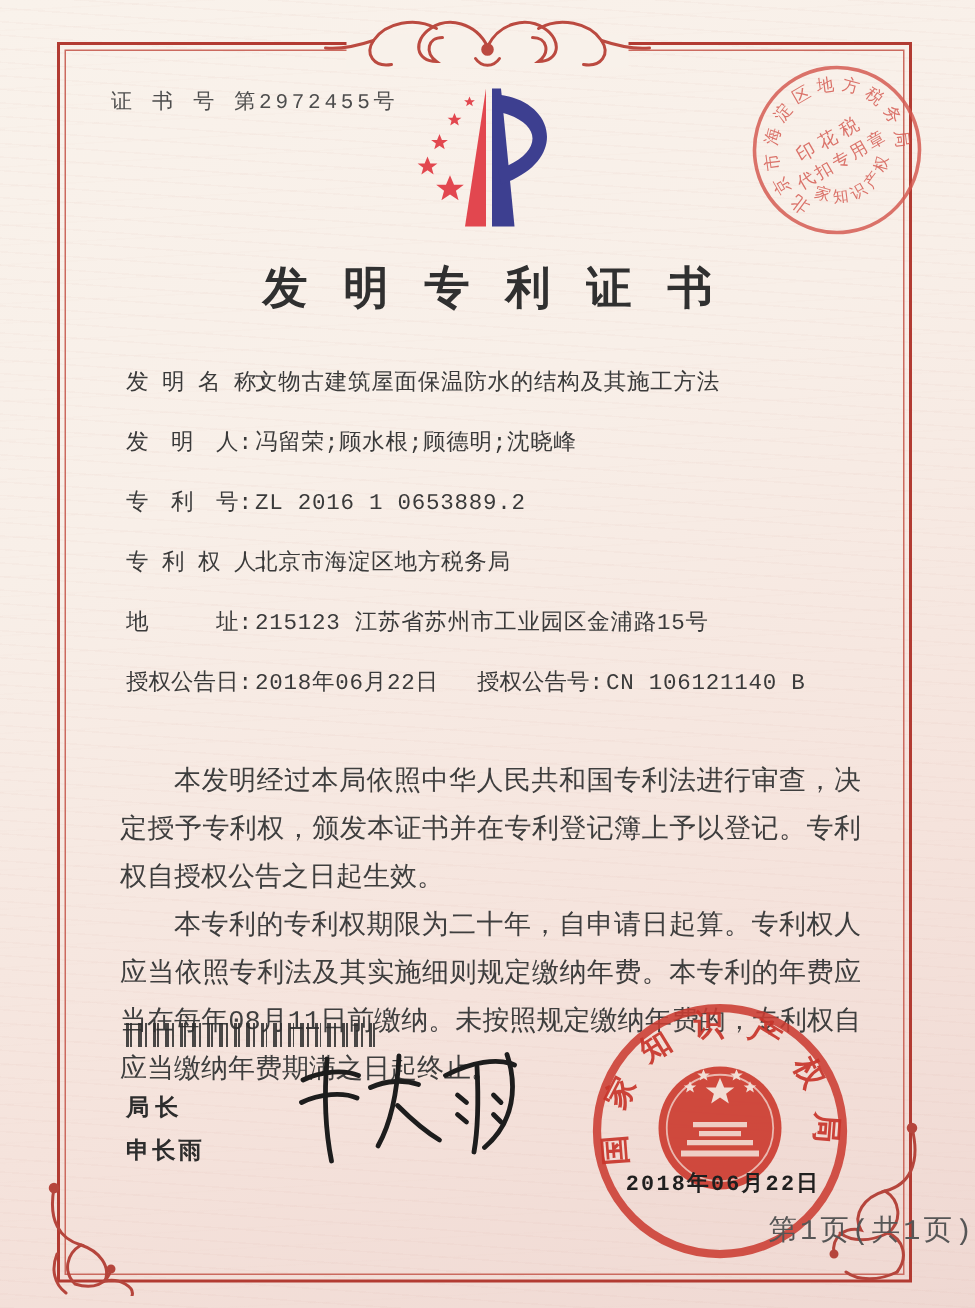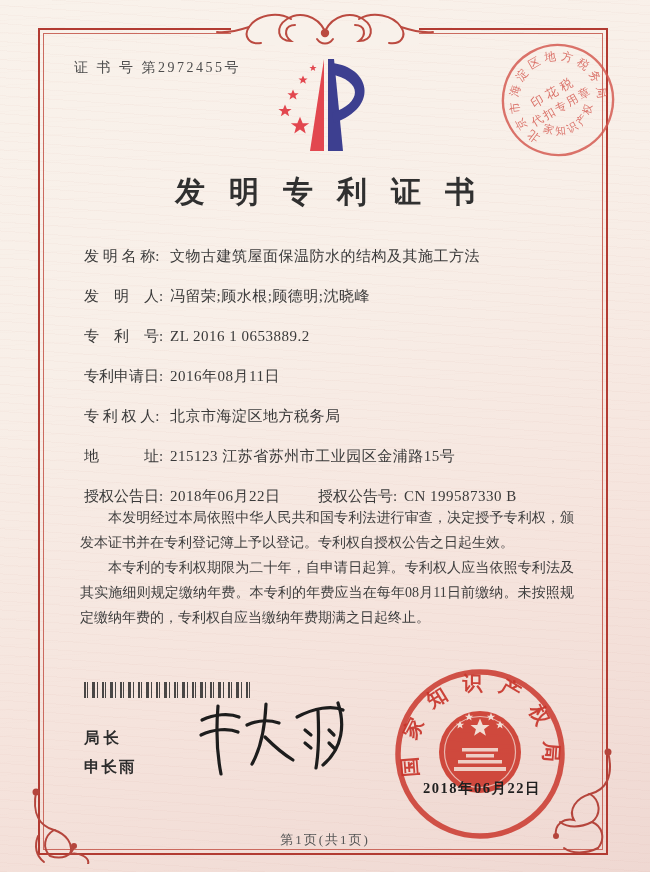--- a/index.html
+++ b/index.html
@@ -1,19 +1,19 @@
 <!DOCTYPE html>
 <html><head>
 <meta charset="utf-8">
 <style>
   html,body{margin:0;padding:0;background:#e9e2da;}
   .page{
     position:relative;width:650px;height:872px;overflow:hidden;
     background:linear-gradient(160deg,#f9f2eb 0%,#f8efe8 35%,#f5e3dc 70%,#efd8d2 100%);
-    font-family:Liberation Serif, serif;color:#3a3a3a;
+    font-family:Liberation Mono, monospace;color:#3a3a3a;
   }
   .texture{position:absolute;inset:0;pointer-events:none;
     background:
       repeating-linear-gradient(4deg, rgba(205,150,140,0.05) 0 1px, transparent 1px 9px),
       repeating-linear-gradient(-3deg, rgba(230,200,190,0.05) 0 1px, transparent 1px 13px);
   }
   .frame{position:absolute;left:38px;top:28px;right:42px;bottom:17px;border:2.5px solid #b23b32;}
   .frame-inner{position:absolute;inset:3px;border:1px solid #cb6a5f;}
   .top-ornament{position:absolute;left:50%;top:5px;transform:translateX(-50%);}
   .corner{position:absolute;}
@@ -22,38 +22,38 @@
   .cert-no{position:absolute;left:74px;top:59px;font-size:14px;letter-spacing:2.5px;color:#4d4d4d;}
   .logo{position:absolute;left:272px;top:54px;}
   .stamp{position:absolute;left:498px;top:40px;opacity:.82;}
   .title{position:absolute;left:0;right:0;top:160px;margin:12px;text-align:center;
     font-size:30px;font-weight:bold;letter-spacing:24px;text-indent:24px;color:#303030;}
   .fields{position:absolute;left:84px;top:246px;width:496px;font-size:15px;color:#3a3a3a;}
   .frow{height:20px;line-height:20px;margin-bottom:20px;white-space:nowrap;}
   .flabel{display:inline-block;width:86px;}
   .fpair{display:inline-block;width:234px;}
   .fvalue{letter-spacing:.5px;}
-  .paras{position:absolute;left:80px;top:506px;width:494px;font-size:14px;line-height:1.78;
+  .paras{position:absolute;left:80px;top:506px;width:494px;font-size:18px;line-height:1.78;
     color:#3e3e3e;text-align:justify;}
   .paras p{margin:0;text-indent:2em;}
   .barcode{position:absolute;left:84px;top:682px;width:170px;height:16px;opacity:.85;
     background:repeating-linear-gradient(90deg,
       #2b2b2b 0 2px,transparent 2px 3px,
       #2b2b2b 3px 4px,transparent 4px 8px,
       #2b2b2b 8px 11px,transparent 11px 13px,
       #2b2b2b 13px 14px,transparent 14px 18px);}
   .signer-title{position:absolute;left:84px;top:728px;font-size:15.5px;font-weight:600;
     letter-spacing:4px;color:#2d2d2d;}
   .signer-name{position:absolute;left:84px;top:757px;font-size:15.5px;font-weight:600;
     letter-spacing:2px;color:#2d2d2d;}
   .signature{position:absolute;left:182px;top:690px;}
   .seal{position:absolute;left:390px;top:664px;}
   .seal-date{position:absolute;left:398px;top:779px;width:168px;text-align:center;
     font-size:14.5px;font-weight:600;letter-spacing:1.5px;color:#1f1f1f;}
-  .footer{position:absolute;left:0;right:0;top:831px;text-align:center;font-size:13px;
+  .footer{position:absolute;left:0;right:0;top:807px;text-align:right;font-size:19px;
     letter-spacing:2px;color:#565656;}
 </style>
 </head>
 <body>
 
 <div class="page">
   <div class="texture"></div>
 
   <div class="frame">
     <div class="frame-inner"></div>
@@ -137,30 +137,27 @@
     <div class="frow">
       <span class="flabel">发 明 名 称:</span><span class="fvalue">文物古建筑屋面保温防水的结构及其施工方法</span>
     </div>
     <div class="frow">
       <span class="flabel">发　明　人:</span><span class="fvalue">冯留荣;顾水根;顾德明;沈晓峰</span>
     </div>
     <div class="frow">
       <span class="flabel">专　利　号:</span><span class="fvalue">ZL 2016 1 0653889.2</span>
     </div>
     <div class="frow">
-      <span class="flabel">专利申请日:</span><span class="fvalue">2016年08月11日</span>
-    </div>
-    <div class="frow">
       <span class="flabel">专 利 权 人:</span><span class="fvalue">北京市海淀区地方税务局</span>
     </div>
     <div class="frow">
       <span class="flabel">地　　　址:</span><span class="fvalue">215123 江苏省苏州市工业园区金浦路15号</span>
     </div>
     <div class="frow">
-      <span class="fpair"><span class="flabel">授权公告日:</span><span class="fvalue">2018年06月22日</span></span><span class="flabel">授权公告号:</span><span class="fvalue">CN 199587330 B</span>
+      <span class="fpair"><span class="flabel">授权公告日:</span><span class="fvalue">2018年06月22日</span></span><span class="flabel">授权公告号:</span><span class="fvalue">CN 106121140 B</span>
     </div>
   </div>
 
   <div class="paras">
     <p>本发明经过本局依照中华人民共和国专利法进行审查，决定授予专利权，颁发本证书并在专利登记簿上予以登记。专利权自授权公告之日起生效。</p>
     <p>本专利的专利权期限为二十年，自申请日起算。专利权人应当依照专利法及其实施细则规定缴纳年费。本专利的年费应当在每年08月11日前缴纳。未按照规定缴纳年费的，专利权自应当缴纳年费期满之日起终止。</p>
   </div>
 
   <div class="barcode"></div>
 

